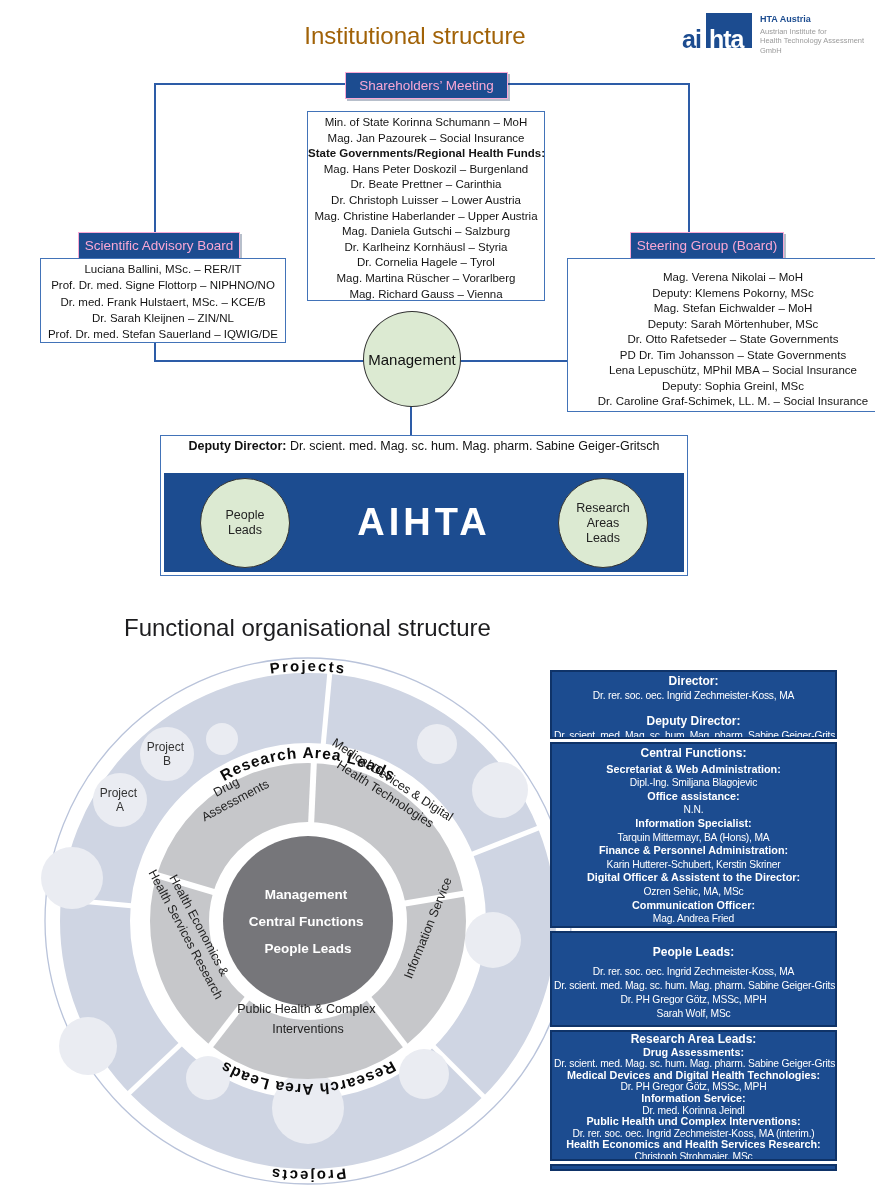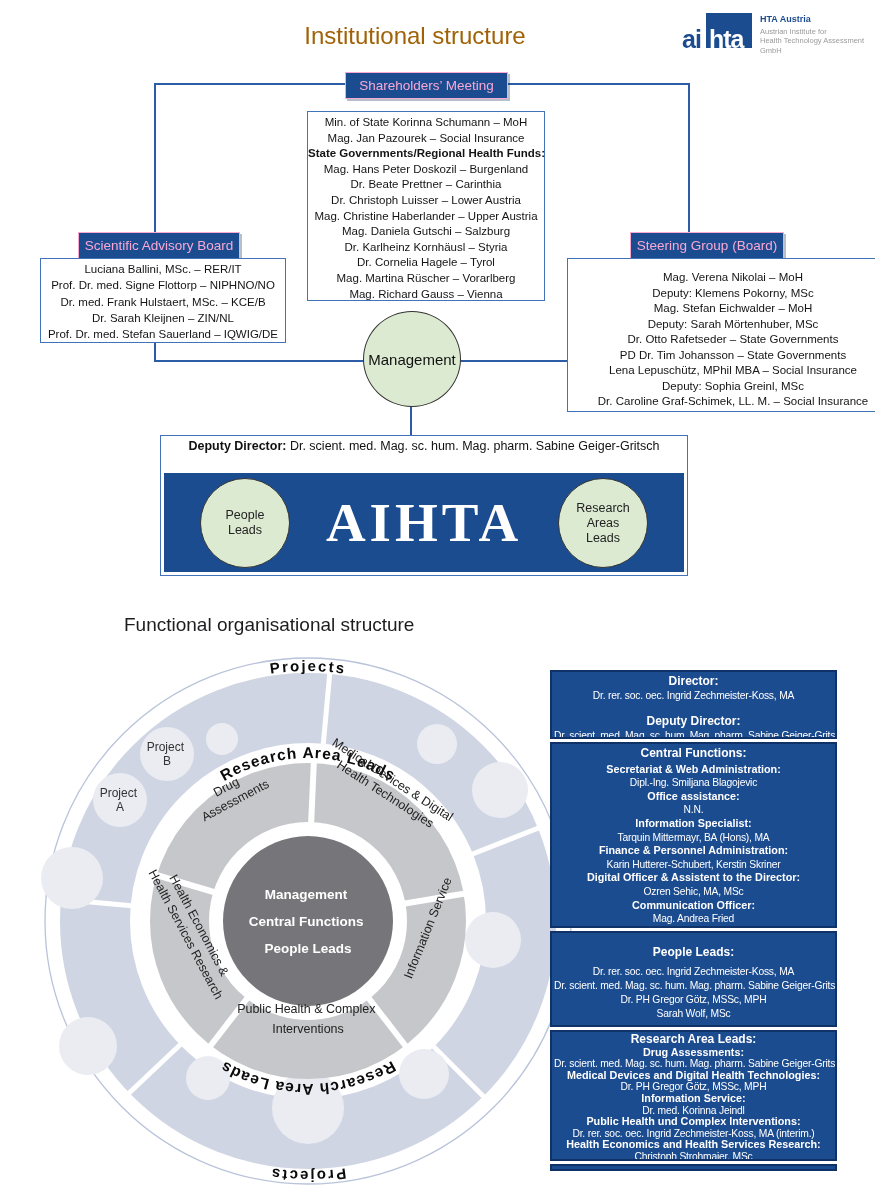--- a/index.html
+++ b/index.html
@@ -1,19 +1,19 @@
 <!DOCTYPE html>
 <html><head>
 <meta charset="utf-8">
 <style>
   html,body{margin:0;padding:0;background:#fff;}
   .page{position:relative;width:875px;height:1200px;background:#fff;overflow:hidden;
         font-family:"Liberation Sans",sans-serif;color:#1c1c1c;}
   .title1{position:absolute;left:0;top:22px;width:830px;text-align:center;font-size:24px;color:#a16207;}
-  .title2{position:absolute;left:124px;top:614px;font-size:19px;color:#1d1d1f;}
+  .title2{position:absolute;left:124px;top:614px;font-size:24px;color:#1d1d1f;}
 
   
   .logo-square{position:absolute;left:706px;top:13px;width:46px;height:35px;background:#1c4c90;}
   .logo-ai{position:absolute;left:682px;top:25px;font-size:25px;font-weight:bold;color:#1c4c90;letter-spacing:-1px;}
   .logo-hta{position:absolute;left:709px;top:25px;font-size:25px;font-weight:bold;color:#fff;letter-spacing:-1px;}
   .logo-block{position:absolute;left:760px;top:15px;line-height:9.5px;}
   .logo-name{font-size:9px;font-weight:bold;color:#1c4c90;margin-bottom:2px;}
   .logo-sub{font-size:7.5px;color:#9b9b9b;}
 
   
@@ -33,21 +33,21 @@
   .mgmt{position:absolute;left:363px;top:311px;width:96px;height:94px;border-radius:50%;background:#dcead2;
         border:1.5px solid #333;display:flex;align-items:center;justify-content:center;font-size:15px;color:#111;}
 
   .director-box{position:absolute;left:160px;top:435px;width:528px;height:141px;border:1.6px solid #4273b8;
         background:#fff;box-sizing:border-box;padding:2px 3px 3px;}
   .dhead{height:35px;text-align:center;font-size:12.5px;line-height:17px;color:#111;}
   .dblue{height:99px;background:#1c4c90;position:relative;display:flex;align-items:center;justify-content:center;}
   .gcircle{position:absolute;width:88px;height:88px;top:5px;border-radius:50%;background:#dcead2;border:1.5px solid #333;
         display:flex;flex-direction:column;align-items:center;justify-content:center;font-size:12.5px;line-height:15px;color:#222;text-align:center;}
   .gcircle.left{left:36px;} .gcircle.right{right:36px;}
-  .aihta{font-size:55px;font-weight:bold;color:#fff;letter-spacing:4px;font-family:Liberation Serif, serif;}
+  .aihta{font-size:38px;font-weight:bold;color:#fff;letter-spacing:4px;}
 
   
   .wheel{position:absolute;left:28px;top:650px;}
   svg text{font-family:"Liberation Sans",sans-serif;}
 
   
   .ibox{position:absolute;background:#1c4c90;border:2px solid #0f3368;color:#fff;text-align:center;
         box-sizing:border-box;overflow:hidden;padding:3px 2px;}
   .ibox .row{white-space:nowrap;letter-spacing:-0.2px;font-size:10.3px;}
   .ibox .row.bold{font-weight:bold;font-size:10.8px;letter-spacing:0;}

